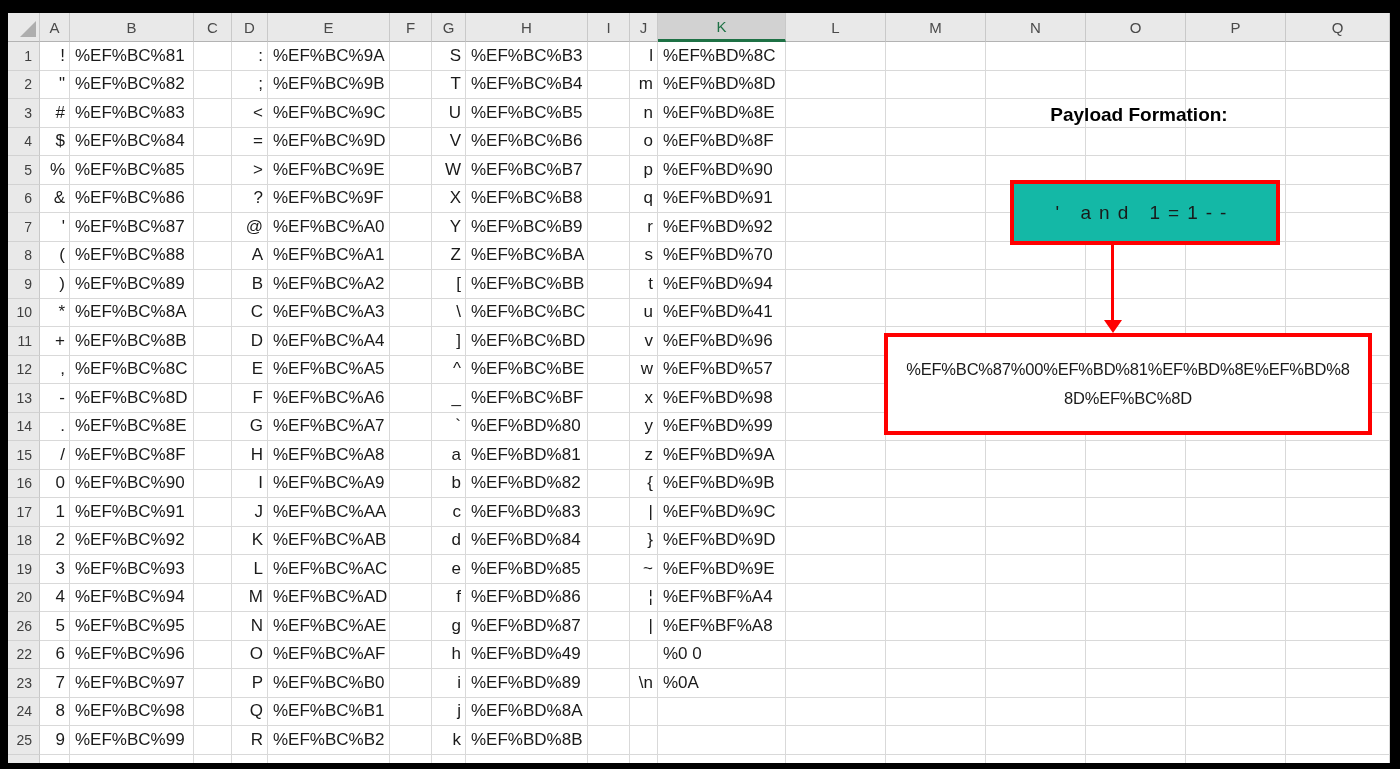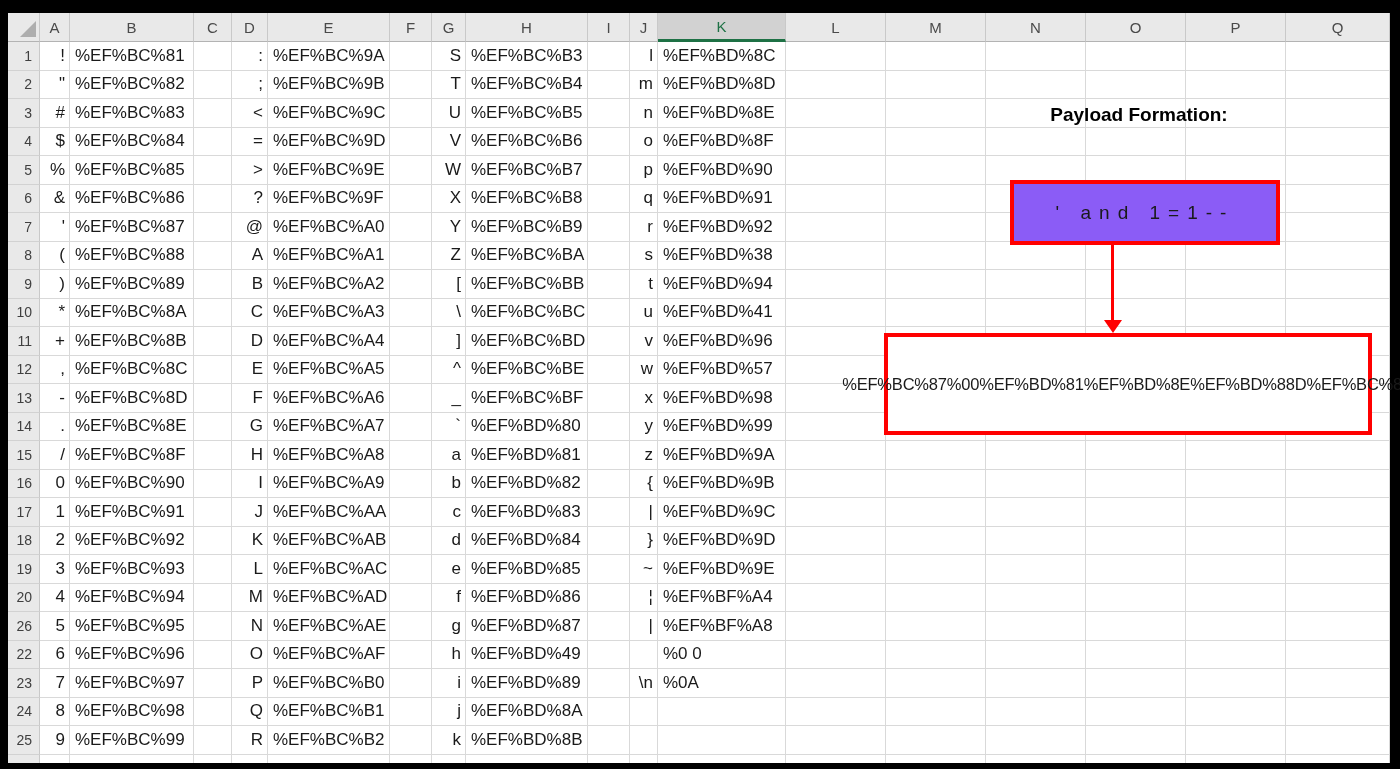--- a/index.html
+++ b/index.html
@@ -53,37 +53,37 @@
   .cell.char { justify-content:flex-end; padding-right:4px; }
   .cell.code { justify-content:flex-start; padding-left:5px; }
 
   #anno { position:absolute; left:0; top:0; width:1400px; height:769px;border-radius:9px; }
   .pf-title {
     position:absolute; left:886px; top:104px; width:506px;
     text-align:center; font-weight:bold; font-size:19px; color:#000;
   }
   .box1 {
     position:absolute; left:1010px; top:180px; width:270px; height:65px;
-    border:4px solid #FF0000; box-sizing:border-box; background:#8b5cf6;
+    border:4px solid #FF0000; box-sizing:border-box; background:#14b8a6;
     display:flex; align-items:center; justify-content:center;
     font-size:19px; color:#1A1A1A; letter-spacing:8px; white-space:pre;
   }
   .arrow-stem {
     position:absolute; left:1111px; top:245px; width:3px; height:77px;
     background:#FF0000;
   }
   .arrow-head {
     position:absolute; left:1104px; top:320px; width:0; height:0;
     border-left:9px solid transparent; border-right:9px solid transparent;
     border-top:13px solid #FF0000;
   }
   .box2 {
     position:absolute; left:884px; top:333px; width:488px; height:102px;
     border:4px solid #FF0000; box-sizing:border-box; background:#fff;
-    display:flex; flex-direction:row; justify-content:center; align-items:center;
+    display:flex; flex-direction:column; justify-content:center; align-items:center;
     font-size:16.5px; line-height:29px; letter-spacing:-0.2px;
     color:#1A1A1A; white-space:nowrap;
   }
 </style>
 </head>
 <body>
 
 <div id="sheet">
   <div class="grid" id="grid-root">
       <div class="hcell corner"></div>
@@ -234,21 +234,21 @@
       <div class="cell char">(</div>
       <div class="cell code">%EF%BC%88</div>
       <div class="cell"></div>
       <div class="cell char">A</div>
       <div class="cell code">%EF%BC%A1</div>
       <div class="cell"></div>
       <div class="cell char">Z</div>
       <div class="cell code">%EF%BC%BA</div>
       <div class="cell"></div>
       <div class="cell char">s</div>
-      <div class="cell code">%EF%BD%38</div>
+      <div class="cell code">%EF%BD%70</div>
       <div class="cell"></div>
       <div class="cell"></div>
       <div class="cell"></div>
       <div class="cell"></div>
       <div class="cell"></div>
       <div class="cell"></div>
       <div class="rhead">9</div>
       <div class="cell char">)</div>
       <div class="cell code">%EF%BC%89</div>
       <div class="cell"></div>

